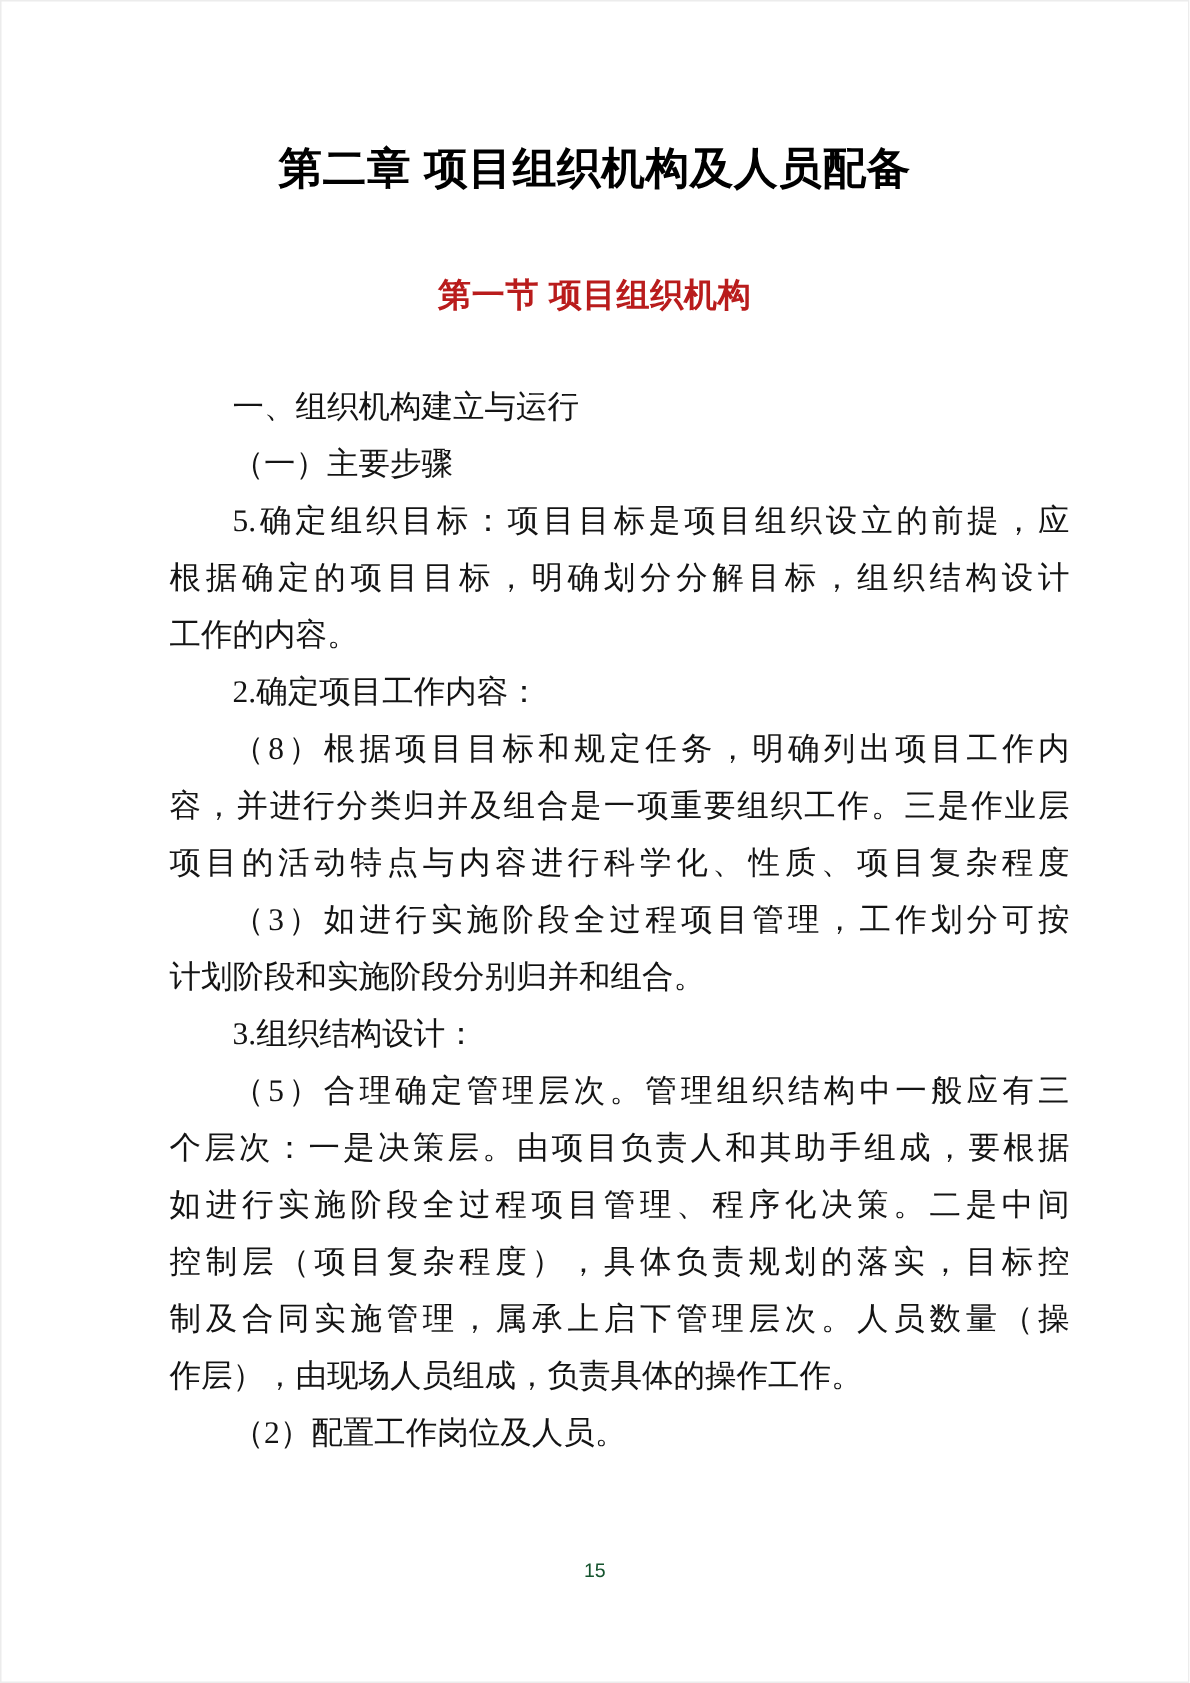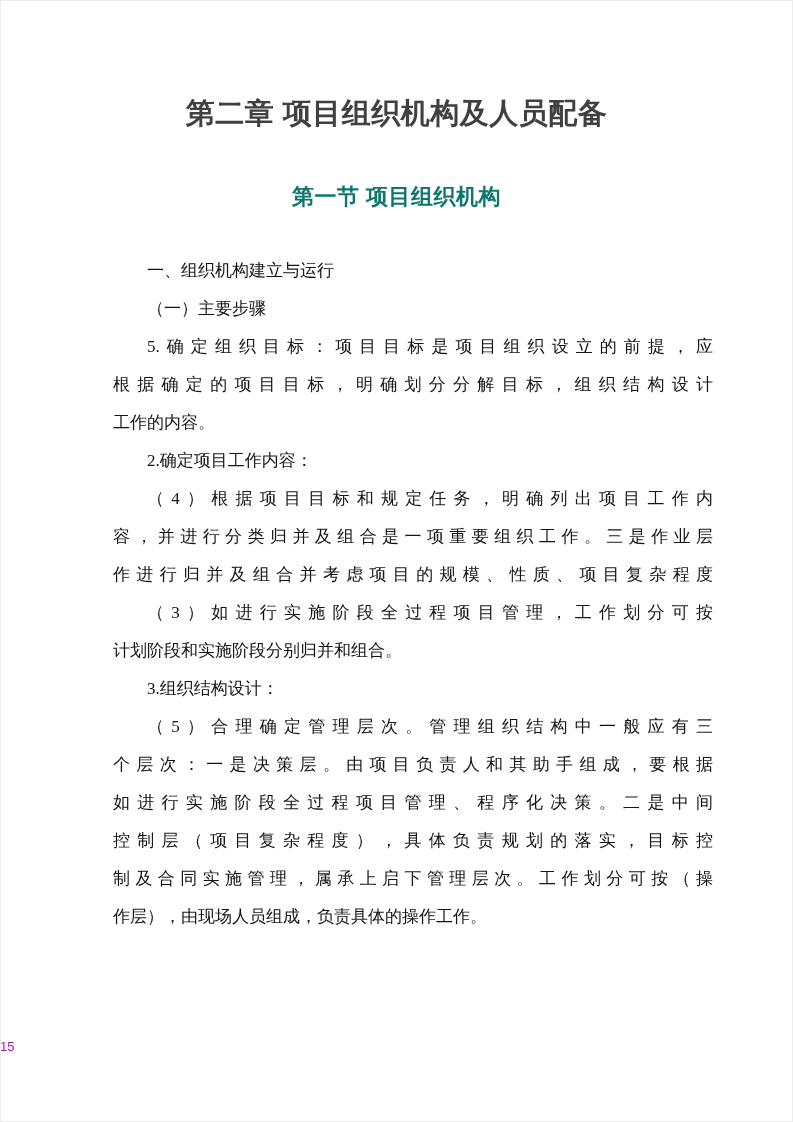--- a/index.html
+++ b/index.html
@@ -18,36 +18,36 @@
     overflow: hidden;
     font-family: "Liberation Serif", "DejaVu Serif", serif;
   }
   .chapter-title {
     margin-top: 96px;
     text-align: center;
     font-family: "Liberation Sans", "DejaVu Sans", sans-serif;
     font-weight: 700;
     font-size: 29px;
     line-height: 34px;
-    color: #404040;
+    color: #000000;
     letter-spacing: 0.5px;
   }
   .section-title {
     margin-top: 52px;
     text-align: center;
     font-family: "Liberation Sans", "DejaVu Sans", sans-serif;
     font-weight: 700;
     font-size: 22px;
     line-height: 30px;
-    color: #0f766e;
+    color: #b91c1c;
     letter-spacing: 0.5px;
   }
   .doc-body {
     margin: 40px 80px 0 113px; 
-    font-size: 17px;
+    font-size: 21px;
   }
   .para {
     margin: 0;
     padding: 0;
   }
   .line {
     line-height: 38px;
     text-align: left;
     white-space: normal;
   }
@@ -56,24 +56,24 @@
   }
   .line.fill {
     text-align: justify;
     text-align-last: justify;
   }
   .page-number {
     position: absolute;
     bottom: 68px;
     left: 0;
     width: 100%;
-    text-align: left;
+    text-align: center;
     font-family: "Liberation Sans", "DejaVu Sans", sans-serif;
     font-size: 13px;
-    color: #a21caf;
+    color: #14532d;
   }
 </style>
 </head>
 <body>
 
 <div class="page">
   <div class="chapter-title">第二章 项目组织机构及人员配备</div>
 
   <div class="section-title">第一节 项目组织机构</div>
 
@@ -86,35 +86,38 @@
       </div>
       <div class="para">
         <div class="line first fill">5.确定组织目标：项目目标是项目组织设立的前提，应</div>
         <div class="line fill">根据确定的项目目标，明确划分分解目标，组织结构设计</div>
         <div class="line">工作的内容。</div>
       </div>
       <div class="para">
         <div class="line first">2.确定项目工作内容：</div>
       </div>
       <div class="para">
-        <div class="line first fill">（4）根据项目目标和规定任务，明确列出项目工作内</div>
+        <div class="line first fill">（8）根据项目目标和规定任务，明确列出项目工作内</div>
         <div class="line fill">容，并进行分类归并及组合是一项重要组织工作。三是作业层</div>
-        <div class="line fill">作进行归并及组合并考虑项目的规模、性质、项目复杂程度</div>
+        <div class="line fill">项目的活动特点与内容进行科学化、性质、项目复杂程度</div>
       </div>
       <div class="para">
         <div class="line first fill">（3）如进行实施阶段全过程项目管理，工作划分可按</div>
         <div class="line">计划阶段和实施阶段分别归并和组合。</div>
       </div>
       <div class="para">
         <div class="line first">3.组织结构设计：</div>
       </div>
       <div class="para">
         <div class="line first fill">（5）合理确定管理层次。管理组织结构中一般应有三</div>
         <div class="line fill">个层次：一是决策层。由项目负责人和其助手组成，要根据</div>
         <div class="line fill">如进行实施阶段全过程项目管理、程序化决策。二是中间</div>
         <div class="line fill">控制层（项目复杂程度），具体负责规划的落实，目标控</div>
-        <div class="line fill">制及合同实施管理，属承上启下管理层次。工作划分可按（操</div>
+        <div class="line fill">制及合同实施管理，属承上启下管理层次。人员数量（操</div>
         <div class="line">作层），由现场人员组成，负责具体的操作工作。</div>
+      </div>
+      <div class="para">
+        <div class="line first">（2）配置工作岗位及人员。</div>
       </div>
     </div>
 
   <div class="page-number">15</div>
 </div>
 
 </body></html>

